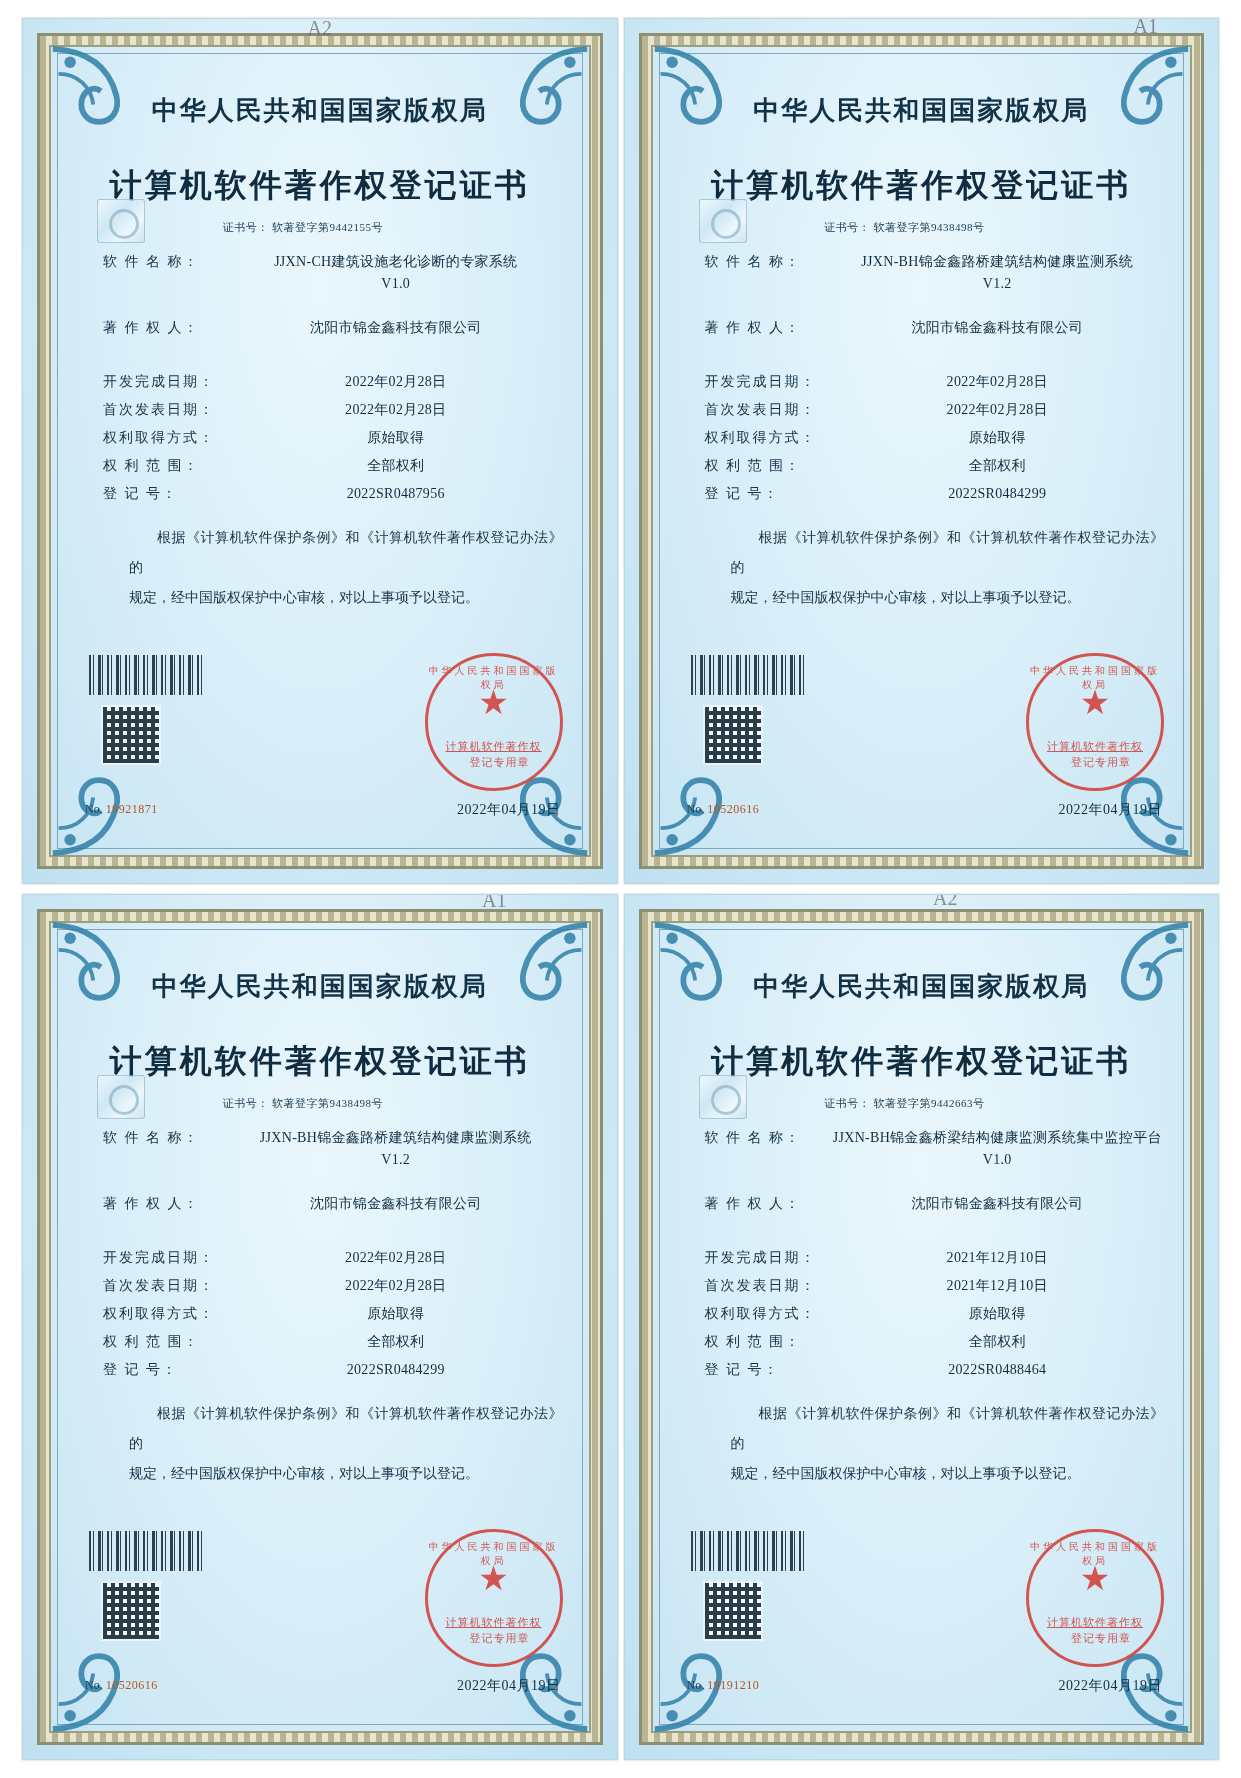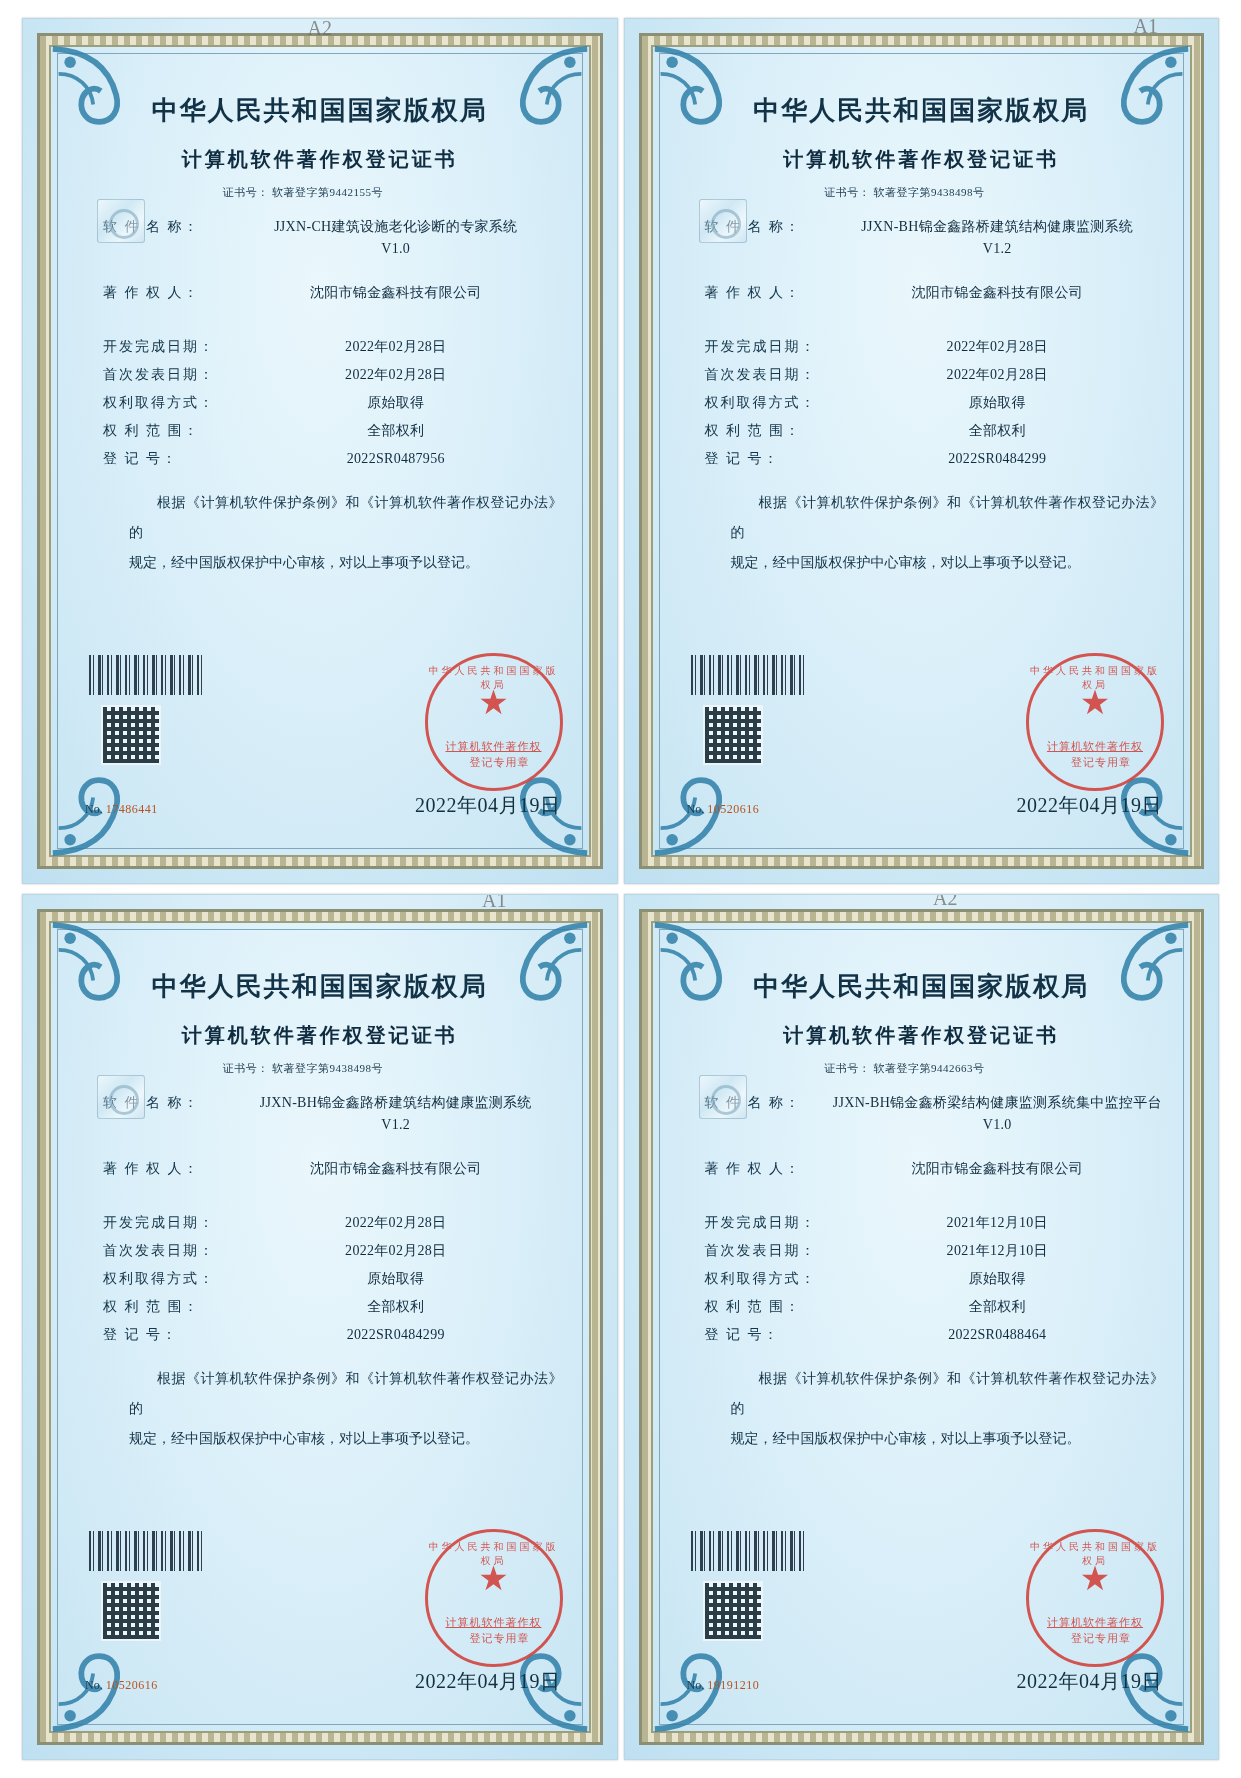--- a/index.html
+++ b/index.html
@@ -69,25 +69,25 @@
     text-align:center;
     font-size:26px;
     letter-spacing:2px;
     font-weight:bold;
     color:#123247;
     margin-top:44px;
     font-family:"DejaVu Serif", serif;
   }
   .title{
     text-align:center;
-    font-size:20px;
+    font-size:32px;
     font-weight:bold;
     letter-spacing:3px;
     color:#0f2c40;
-    margin-top:18px;
+    margin-top:36px;
     font-family:"DejaVu Serif", serif;
   }
   .certno{
     text-align:center;
     font-size:11px;
     color:#1b3a4e;
     margin-top:12px;
     padding-right:34px;
     letter-spacing:.5px;
   }
@@ -197,21 +197,21 @@
   .serial{
     position:absolute;
     left:62px;bottom:66px;
     font-size:12px;
     color:#1a3b50;
   }
   .serial .num{color:#b8521f;letter-spacing:.5px;}
   .issuedate{
     position:absolute;
     right:56px;bottom:64px;
-    font-size:20px;
+    font-size:14px;
     color:#12303f;
     letter-spacing:.5px;
   }
   .pencil{
     position:absolute;
     font-size:20px;
     color:#6b6b6b;
     font-family:"Liberation Serif", serif;
     opacity:.75;
   }
@@ -311,21 +311,21 @@
 
     <div class="seal">
       <div class="arc-top">中华人民共和国国家版权局</div>
       <div class="star">★</div>
       <div class="t1">计算机软件著作权</div>
       <div class="t2">登记专用章</div>
     </div>
 
     <div class="serial">
       <span>No.</span>
-      <span class="num">17486441</span>
+      <span class="num">19921871</span>
     </div>
     <div class="issuedate">2022年04月19日</div>
 
     <div class="pencil" style="left:50%;top:-2px;transform:translateX(-50%);">A2</div>
   </div>
 
   <div class="cert">
     <div class="frame-outer">
       <div class="frame-inner">
         <div class="frame-thin"></div>

